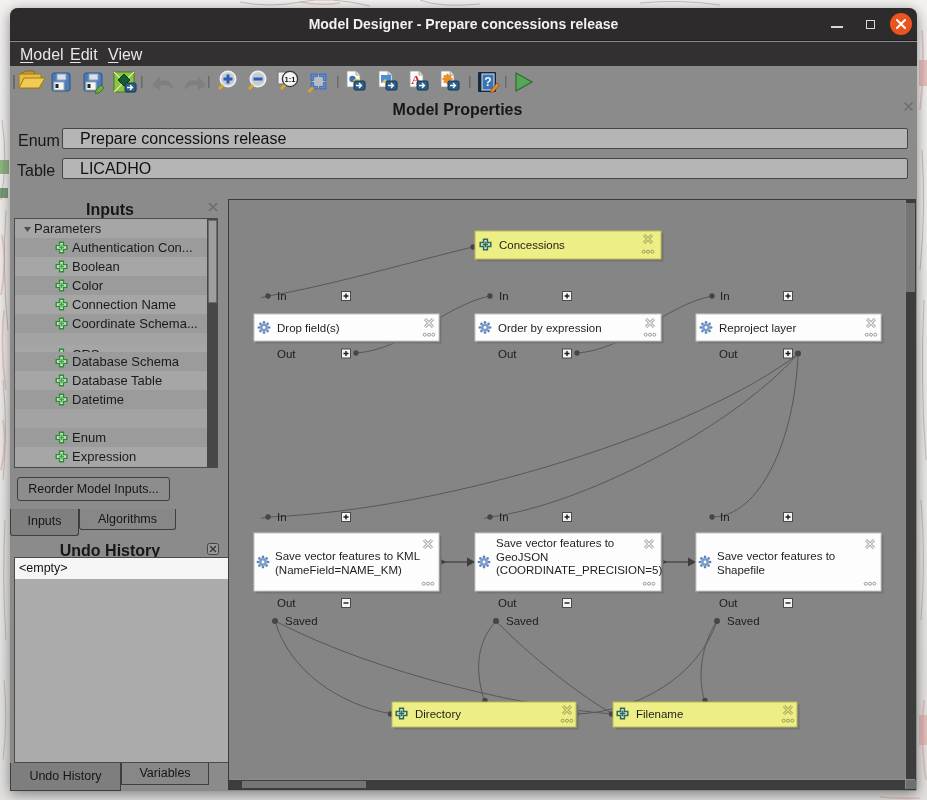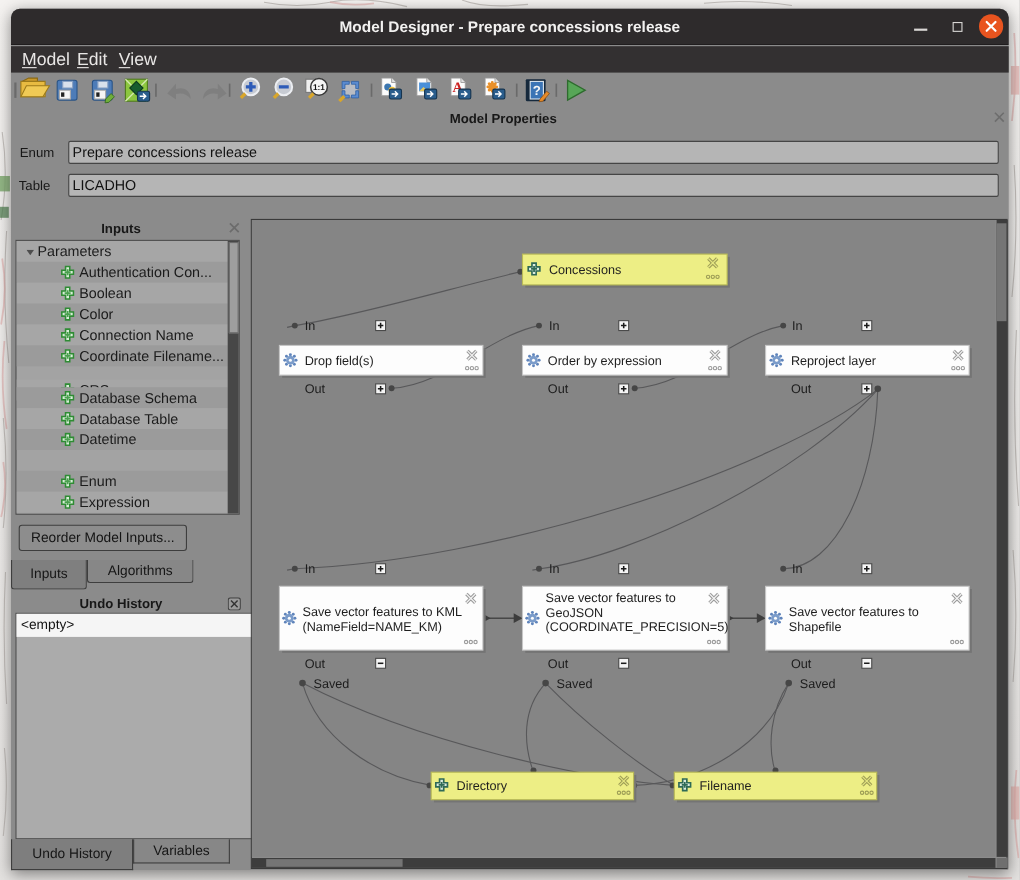--- a/index.html
+++ b/index.html
@@ -10,23 +10,23 @@
   #win { left:10px; top:8px; width:907px; height:783px; background:#8b8b8b;
          border-radius:8px 8px 2px 2px; box-shadow:0 3px 14px rgba(0,0,0,.45); }
   #titlebar { left:10px; top:8px; width:907px; height:33px; background:#2e2b2c;
               border-radius:8px 8px 0 0; border-bottom:1px solid #201d1e;}
   #title { left:10px; top:16px; width:907px; text-align:center; color:#f2f1f0;
            font-size:14px; font-weight:bold; }
   #menubar { left:10px; top:42px; width:907px; height:24px; background:#333031; color:#e9e7e6; font-size:13px; }
   .mitem { position:absolute; top:46px; color:#e9e7e6; }
   .mitem u { text-decoration-thickness:1px; text-underline-offset:2px; }
   
-  .lbl { color:#171717; font-size:12px; }
+  .lbl { color:#171717; font-size:16px; }
   .input { background:#b5b5b5; border:1px solid #454545; border-radius:2px;
-           color:#111; font-size:13px; line-height:19px; padding-left:3px; }
+           color:#111; font-size:16px; line-height:19px; padding-left:17px; }
   
   #tree { left:14px; top:218px; width:204px; height:250px; border:1px solid #4a4a4a; background:#a3a3a3; overflow:hidden;}
   .trow { position:absolute; left:0; width:192px; height:19px; font-size:13px; color:#1b1b1b; line-height:19px;}
   .odd { background:#a6a6a6; } .even { background:#9b9b9b; }
   .ticon { position:absolute; left:40px; top:3px; }
   .ttext { position:absolute; left:57px; top:0px; white-space:nowrap; }
   
   .btn { background:#8d8d8d; border:1px solid #3e3e3e; border-radius:3px; color:#141414;
          font-size:12.5px; text-align:center; }
   .tab { background:#878787; border:1px solid #3e3e3e; color:#161616; font-size:12.5px; text-align:center; }
@@ -217,21 +217,21 @@
   <div class="trow odd" style="top:76px;">
       <svg class="ticon" width="13" height="13">
         <use href="#gplus"></use>
       </svg>
       <span class="ttext">Connection Name</span>
     </div>
   <div class="trow even" style="top:95px;">
       <svg class="ticon" width="13" height="13">
         <use href="#gplus"></use>
       </svg>
-      <span class="ttext">Coordinate Filename...</span>
+      <span class="ttext">Coordinate Schema...</span>
     </div>
   <div class="trow odd" style="top:126px;">
       <svg class="ticon" width="13" height="13">
         <use href="#gplus"></use>
       </svg>
       <span class="ttext">CRS</span>
     </div>
   <div class="trow even" style="top:133px;">
       <svg class="ticon" width="13" height="13">
         <use href="#gplus"></use>

